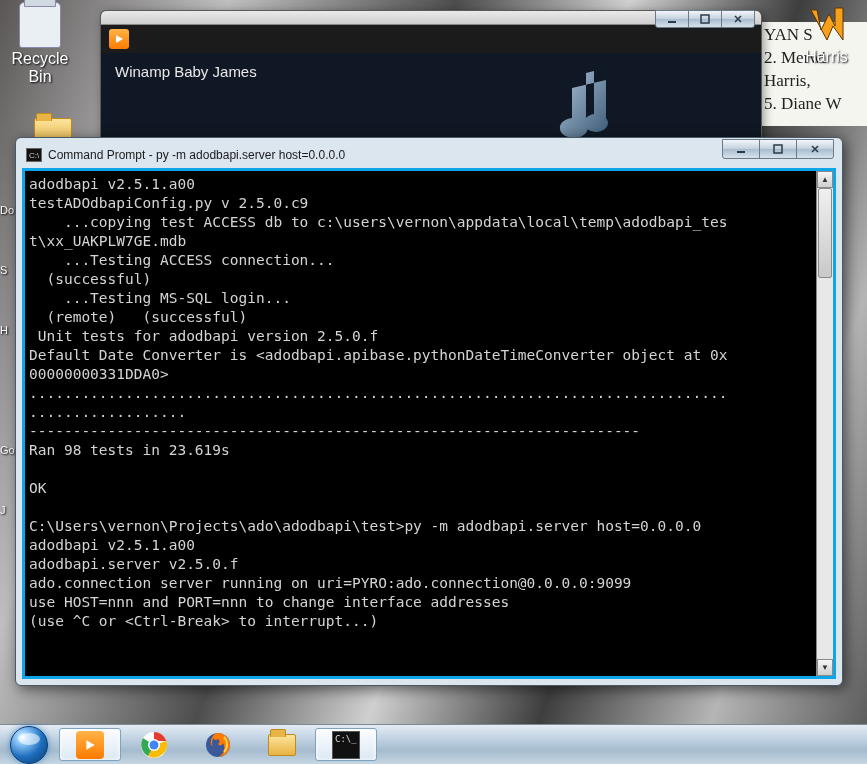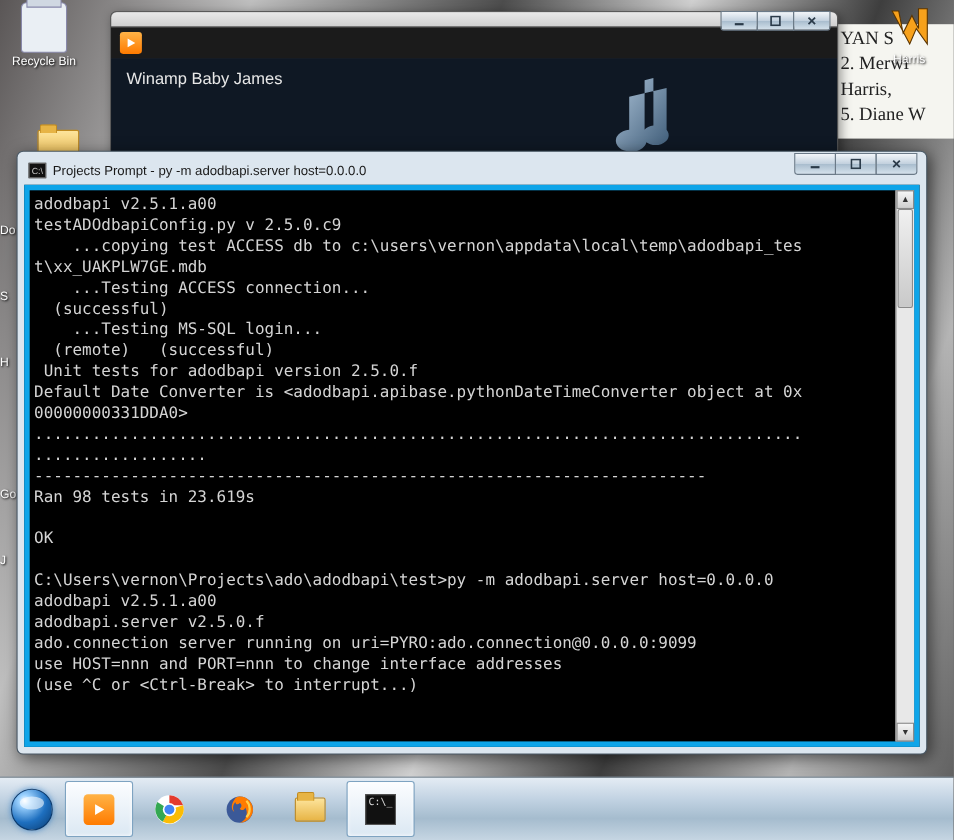--- a/index.html
+++ b/index.html
@@ -12,21 +12,21 @@
 .wallpaper {
   position: absolute; inset: 0;
   background: linear-gradient(110deg,#5a5656 0%,#bfbfbf 20%,#4d4d4d 40%,#d0d0d0 55%,#3e3e3e 70%,#b5b5b5 85%,#555 100%);
 }
 .wallpaper-text {
   position:absolute; top:22px; right:-10px; width:120px;
   background:#f5f5f0; font-family:"Times New Roman",serif; font-size:17px;
   color:#222; line-height:1.35; padding:2px 6px 10px 6px;
   border-left:1px solid #ccc;
 }
-.desk-icon { position:absolute; width:70px; text-align:center; color:#fff; font-size:11px; text-shadow:1px 1px 2px #000; }
+.desk-icon { position:absolute; width:70px; text-align:center; color:#fff; font-size:16px; text-shadow:1px 1px 2px #000; }
 .desk-icon .glyph { margin:0 auto 2px; }
 .bin { top:2px; left:5px; }
 .bin .glyph { width:42px; height:46px; background:#eaeff4; border-radius:5px 5px 3px 3px; border:1px solid #88a; position:relative; }
 .bin .glyph:before { content:""; position:absolute; top:-6px; left:4px; right:4px; height:8px; background:#d0d8e2; border:1px solid #88a; border-radius:4px 4px 0 0;}
 .folder { width:38px; height:30px; background:linear-gradient(#fde49c,#e7b445); border-radius:2px; border:1px solid #c08a1f; position:relative; }
 .folder:before{content:"";position:absolute;top:-6px;left:1px;width:14px;height:7px;background:#e7b445;border:1px solid #c08a1f;border-bottom:none;border-radius:2px 2px 0 0;}
 .d2{top:118px;left:18px;} .d3{top:190px;left:18px;}
 .winamp{top:2px;right:3px;width:75px;}
 .winamp .glyph{width:44px;height:44px;margin:0 auto 2px;position:relative;}
 .winamp svg{width:44px;height:44px;}
@@ -55,28 +55,28 @@
   border:1px solid #4a5966; border-radius:6px;
   background:#dce6ef;
   box-shadow:3px 3px 14px rgba(0,0,0,.55);
   padding:6px;
 }
 .cmd-titlebar{height:22px;display:flex;align-items:center;position:relative;padding-left:4px;}
 .cmd-icon{width:16px;height:14px;background:#111;border:1px solid #666;margin-right:6px;font-size:8px;color:#ccc;display:flex;align-items:center;justify-content:center;}
 .cmd-title{font-size:12px;color:#1a1a1a;}
 .cmd-aero{position:absolute;right:2px;top:-5px;display:flex;}
 .cmd-aero .aero-btn{width:38px;height:20px;font-size:11px;}
-.cmd-body{position:absolute;left:6px;right:6px;top:30px;bottom:6px;background:#000;border:5px solid #0ea5e9;display:flex;}
+.cmd-body{position:absolute;left:6px;right:6px;top:30px;bottom:6px;background:#000;border:3px solid #0ea5e9;display:flex;}
 .cmd-text{flex:1;padding:4px 2px 4px 4px;color:#d4d4d4;font-family:Consolas,"Lucida Console",monospace;font-size:14.5px;line-height:19px;white-space:pre;overflow:hidden;}
 .cmd-scroll{width:17px;background:#e8e8e8;border-left:1px solid #888;position:relative;}
 .sc-btn{height:17px;background:linear-gradient(#f6f6f6,#cfcfcf);border:1px solid #8a8a8a;display:flex;align-items:center;justify-content:center;font-size:8px;color:#333;}
 .sc-btn.bot{position:absolute;bottom:0;left:0;right:0;}
 .sc-thumb{position:absolute;left:1px;right:1px;top:17px;height:90px;background:linear-gradient(#f0f0f0,#c9c9c9);border:1px solid #8a8a8a;border-radius:2px;}
 
-.taskbar{position:absolute;left:0;right:0;bottom:0;height:58px;background:linear-gradient(#e4ecf4 0%,#c1d2e2 35%,#a5bcce 65%,#c6d6e3 100%);border-top:1px solid #7a8a98;display:flex;align-items:stretch;}
+.taskbar{position:absolute;left:0;right:0;bottom:0;height:40px;background:linear-gradient(#e4ecf4 0%,#c1d2e2 35%,#a5bcce 65%,#c6d6e3 100%);border-top:1px solid #7a8a98;display:flex;align-items:stretch;}
 .start{width:58px;display:flex;align-items:center;justify-content:center;}
 .orb{width:38px;height:38px;border-radius:50%;background:radial-gradient(circle at 32% 28%,#fff 0%,#9cd2ff 15%,#1e6fbf 55%,#0a3a6e 100%);border:1px solid #0a3a6e;position:relative;box-shadow:0 0 6px rgba(30,111,191,.7);} 
 .orb:after{content:"";position:absolute;top:6px;left:7px;right:7px;height:12px;border-radius:50%;background:rgba(255,255,255,.55);} 
 .tb-item{width:62px;margin:3px 1px;border-radius:3px;display:flex;align-items:center;justify-content:center;}
 .tb-item.active{background:linear-gradient(#fcfdff,#dbe8f3);border:1px solid #7ea3c1;box-shadow:inset 0 0 4px #fff;}
 .tb-glyph{width:28px;height:28px;}
 </style>
 </head>
 <body>
 
@@ -151,21 +151,21 @@
           </defs>
           <path d="M55 5 L55 55 A14 10 0 1 1 41 50 L41 20 L75 12 L75 50 A12 9 0 1 1 63 46 L63 3 Z" fill="url(#ng)" opacity=".9"></path>
         </svg>
     </div>
   </div>
 </div>
 
 <div class="cmd">
   <div class="cmd-titlebar">
     <div class="cmd-icon">C:\</div>
-    <div class="cmd-title">Projects Prompt - py  -m adodbapi.server host=0.0.0.0</div>
+    <div class="cmd-title">Command Prompt - py  -m adodbapi.server host=0.0.0.0</div>
     <div class="cmd-aero">
       <div class="aero-btn">
           <svg viewBox="0 0 10 10">
             <rect x="1" y="7" width="8" height="2" fill="#2b3b4a"></rect>
           </svg>
         </div>
       <div class="aero-btn">
           <svg viewBox="0 0 10 10">
             <rect x="1" y="1" width="8" height="8" fill="none" stroke="#2b3b4a" stroke-width="1.5"></rect>
           </svg>

